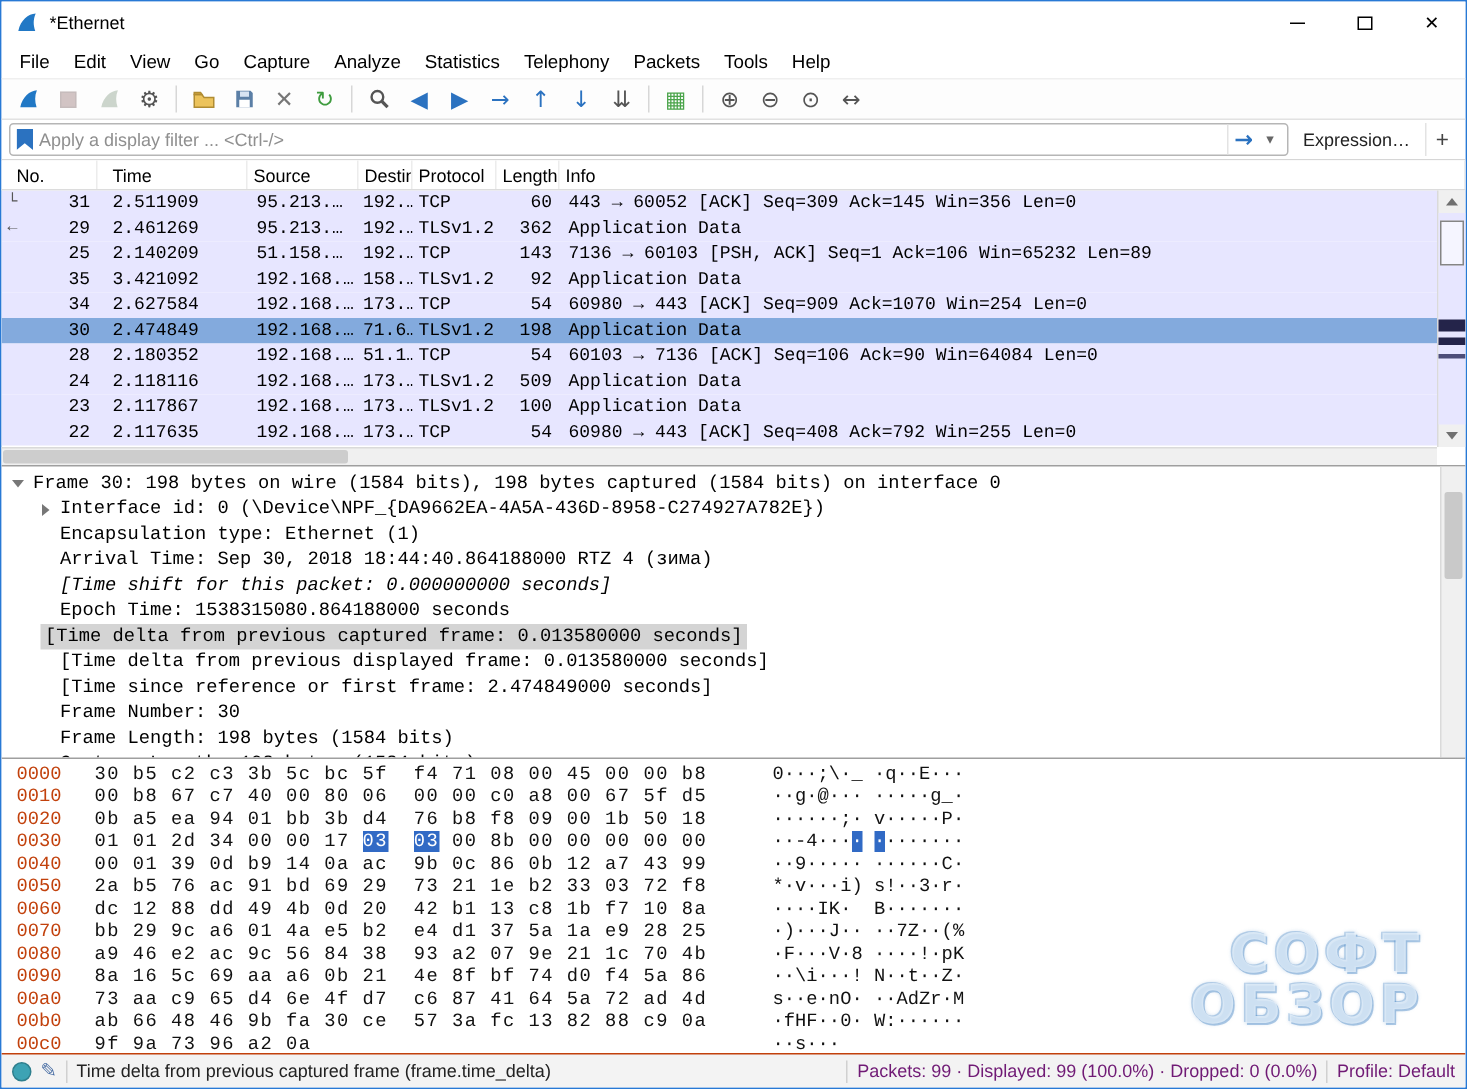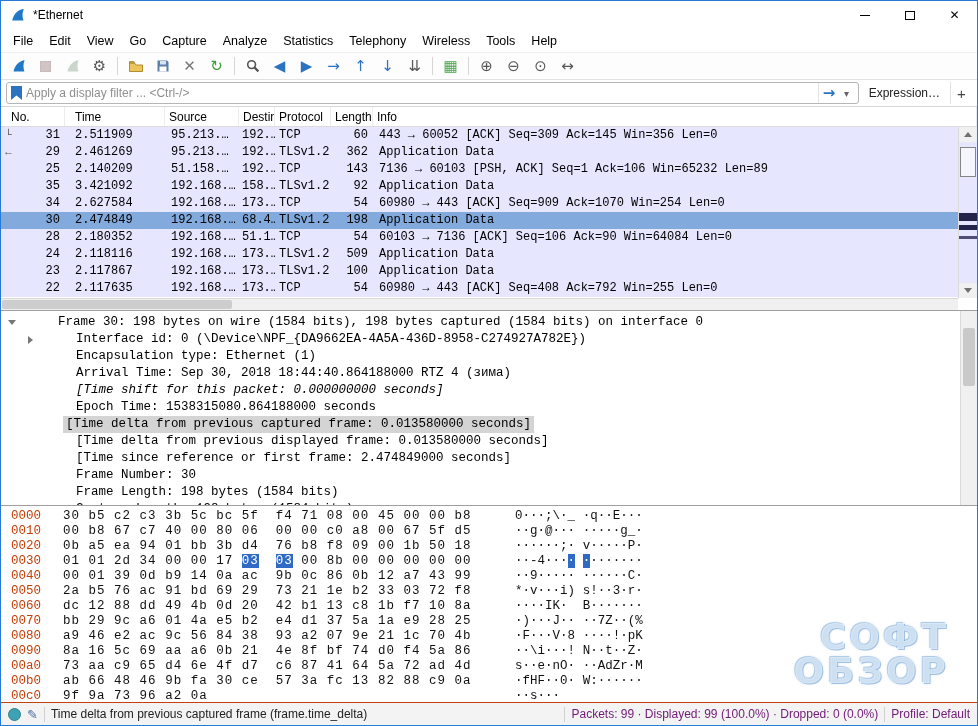--- a/index.html
+++ b/index.html
@@ -74,21 +74,21 @@
   .pl-hscroll{position:absolute;left:0;right:19px;bottom:0;height:12px;background:#f0f0f0;border-top:1px solid #dadada;}
   .hthumb{position:absolute;left:1px;top:1px;bottom:1px;width:230px;background:#cdcdcd;border-radius:2px;}
   
   .details{flex:0 0 195px;height:195px;border-top:1px solid #9f9f9f;background:#fff;position:relative;overflow:hidden;
     font-family:"Liberation Mono","DejaVu Sans Mono",monospace;font-size:12.5px;padding-top:3px;}
   .dt-line{height:17px;line-height:17px;display:flex;align-items:center;white-space:pre;}
   .dt-exp{width:14px;flex:0 0 14px;display:flex;align-items:center;justify-content:center;}
   .tri{width:0;height:0;display:block;}
   .tri-right{border-left:5px solid #777;border-top:4px solid transparent;border-bottom:4px solid transparent;}
   .tri-down{border-top:5px solid #777;border-left:4px solid transparent;border-right:4px solid transparent;}
-  .dt-text{padding:0 3px;margin-left:36px;}
+  .dt-text{padding:0 3px;}
   .dt-text.sel-line{background:var(--details-selection,#d4d4d4);}
   .dt-vscroll{position:absolute;top:0;right:0;bottom:0;width:17px;background:#f0f0f0;border-left:1px solid #dadada;}
   .vthumb{position:absolute;left:2px;right:2px;top:17px;height:58px;background:#c9c9c9;border-radius:2px;}
   
   .hexpane{flex:0 0 197px;height:197px;border-top:1px solid #9f9f9f;background:#fff;position:relative;overflow:hidden;
     font-family:"Liberation Mono","DejaVu Sans Mono",monospace;font-size:12.5px;padding:3px 0 0 10px;}
   .hx-row{height:15px;line-height:15px;display:flex;white-space:pre;}
   .hx-off{flex:0 0 52px;color:#c2410c;}
   .hx-bytes{flex:0 0 452px;letter-spacing:1px;color:#111;}
   .hx-ascii{color:#111;}
@@ -133,21 +133,21 @@
 
   <div class="menubar">
       <div class="menu-item">File</div>
       <div class="menu-item">Edit</div>
       <div class="menu-item">View</div>
       <div class="menu-item">Go</div>
       <div class="menu-item">Capture</div>
       <div class="menu-item">Analyze</div>
       <div class="menu-item">Statistics</div>
       <div class="menu-item">Telephony</div>
-      <div class="menu-item">Wireless</div>
+      <div class="menu-item">Packets</div>
       <div class="menu-item">Tools</div>
       <div class="menu-item">Help</div>
     </div>
 
   <div class="toolbar">
       <div class="tb-btn">
         <svg width="16" height="16" viewBox="0 0 16 16">
           <path d="M2.5 13.5C4 6.5 8.8 2.6 13.6 2.2C12 6 12.2 9.8 13.4 13.5Z" fill="#2178c5"></path>
         </svg>
       </div>
@@ -290,21 +290,21 @@
           <div class="cell cell-src">192.168.…</div>
           <div class="cell cell-dst">173.…</div>
           <div class="cell cell-proto">TCP</div>
           <div class="cell cell-len">54</div>
           <div class="cell cell-info">60980 → 443 [ACK] Seq=909 Ack=1070 Win=254 Len=0</div>
         </div>
         <div class="pl-row selected">
           <div class="cell cell-no">30</div>
           <div class="cell cell-time">2.474849</div>
           <div class="cell cell-src">192.168.…</div>
-          <div class="cell cell-dst">68.4…</div>
+          <div class="cell cell-dst">71.6…</div>
           <div class="cell cell-proto">TLSv1.2</div>
           <div class="cell cell-len">198</div>
           <div class="cell cell-info">Application Data</div>
         </div>
         <div class="pl-row">
           <div class="cell cell-no">28</div>
           <div class="cell cell-time">2.180352</div>
           <div class="cell cell-src">192.168.…</div>
           <div class="cell cell-dst">51.1…</div>
           <div class="cell cell-proto">TCP</div>

